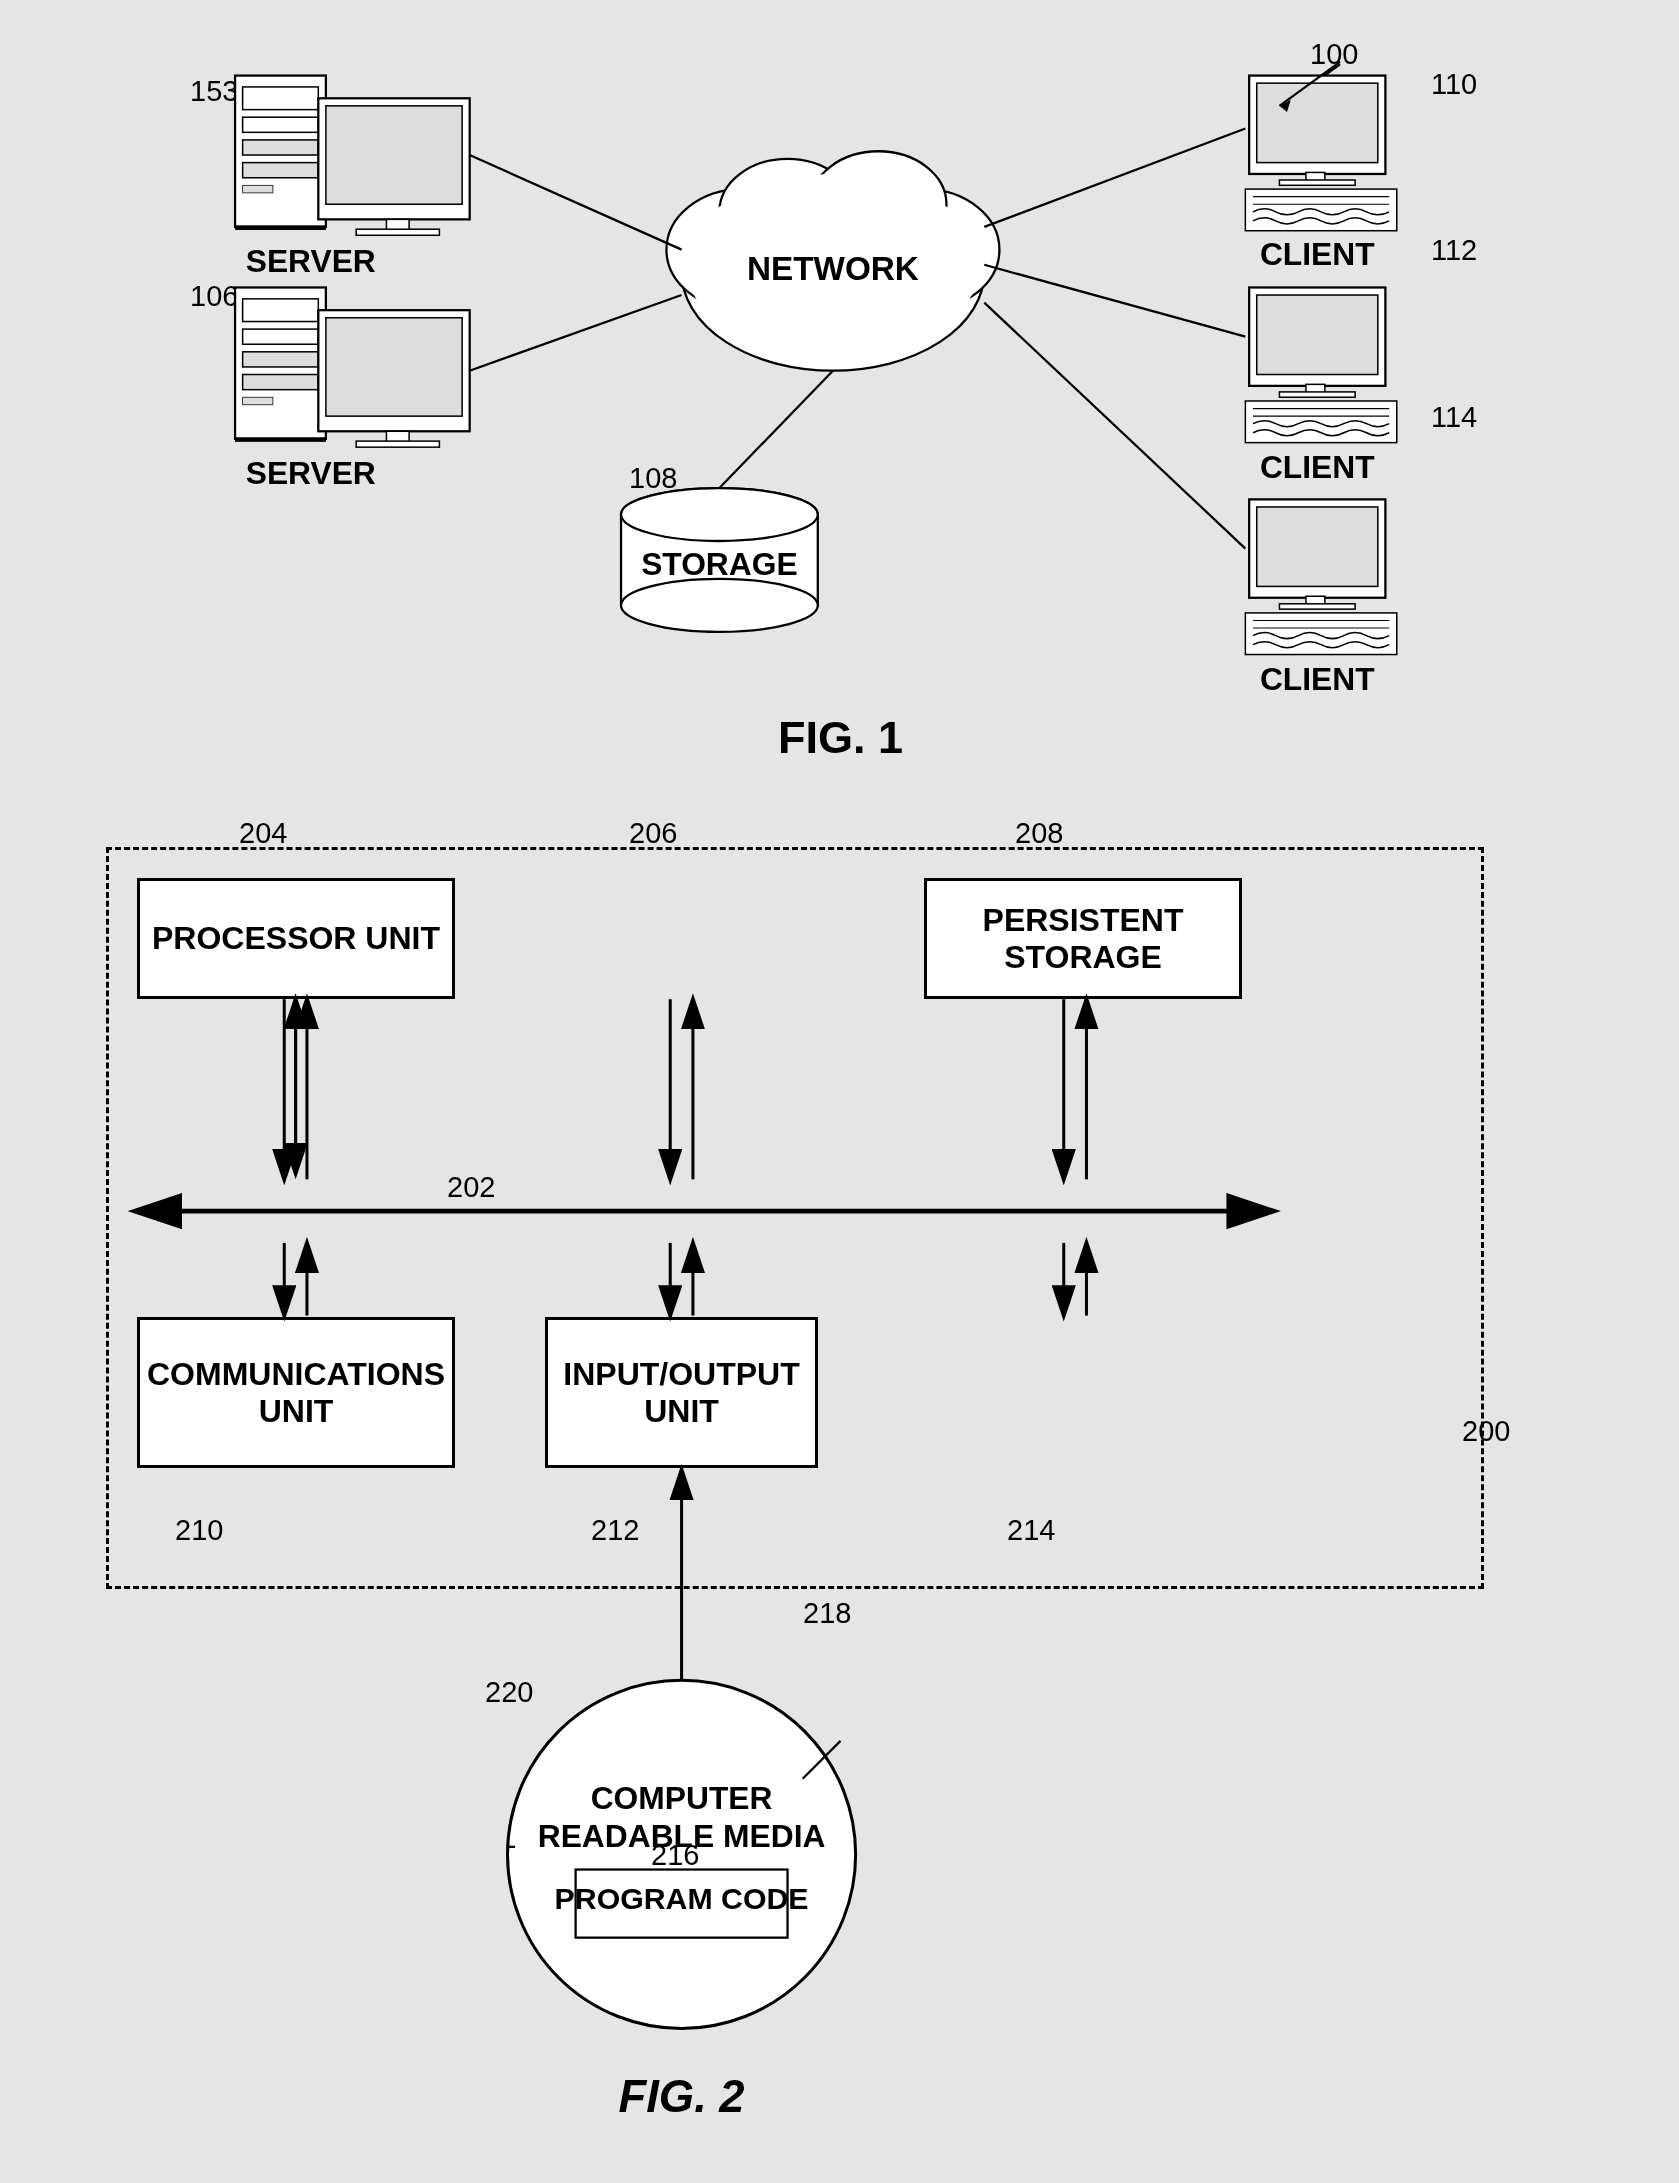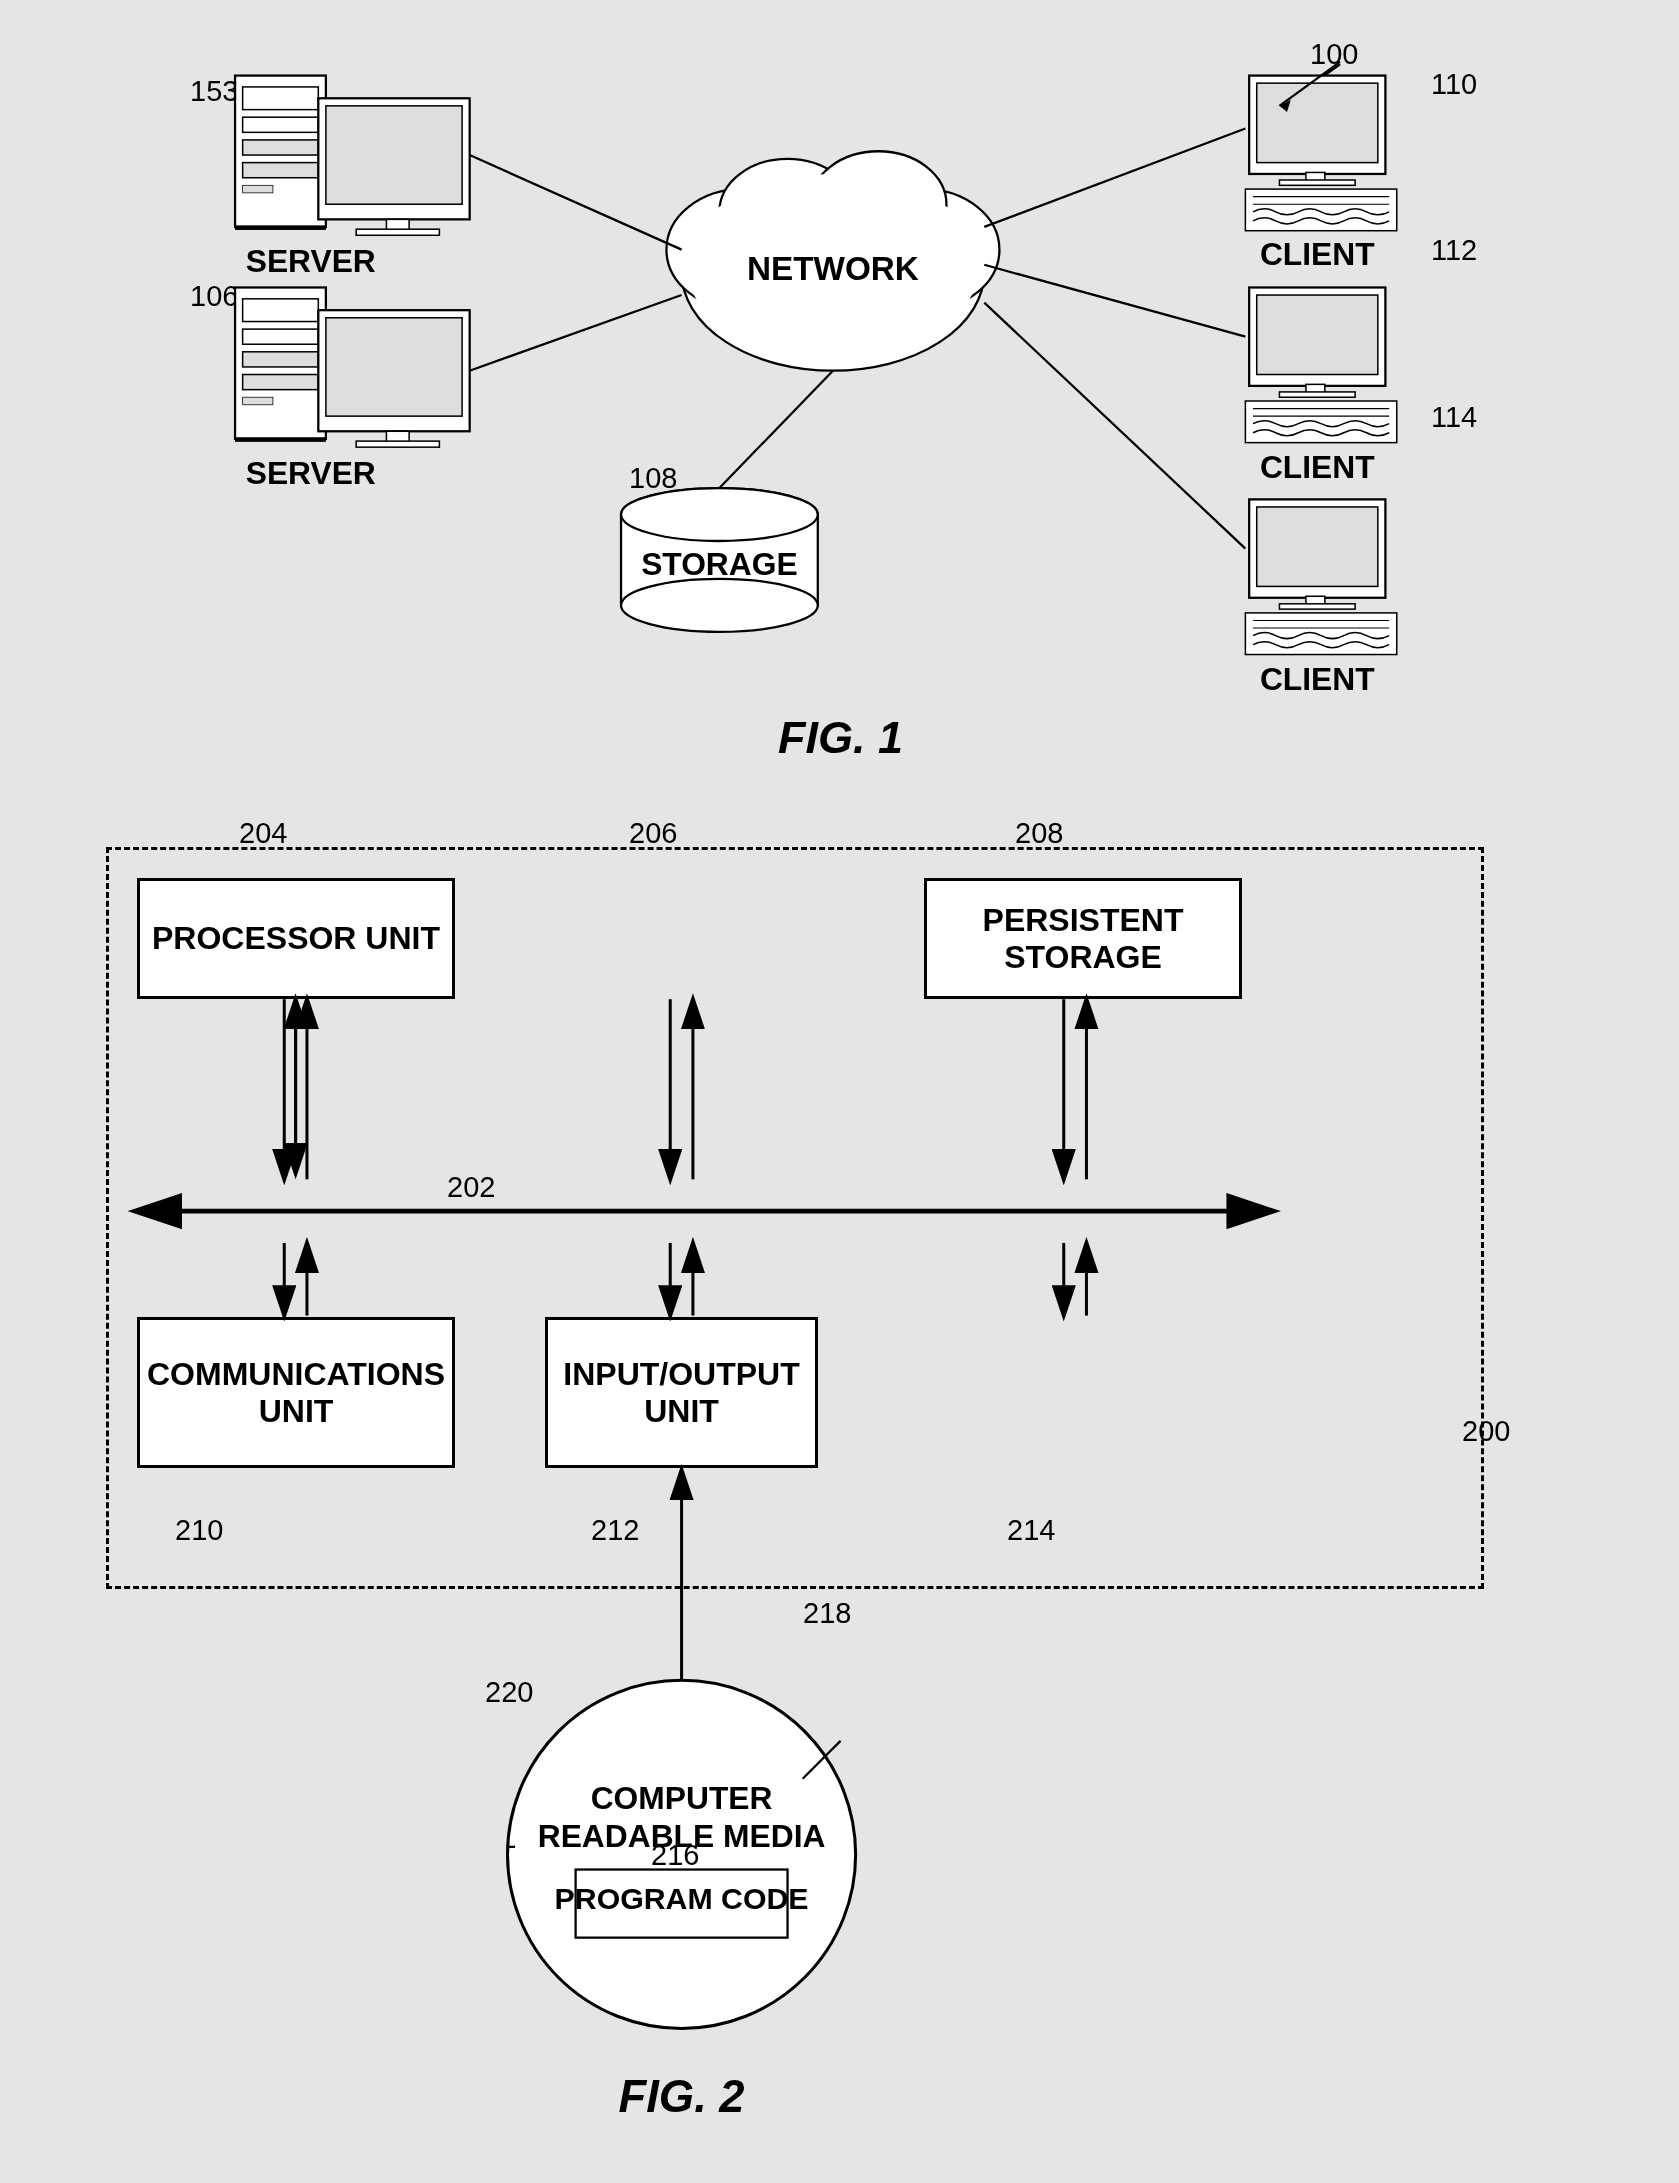--- a/index.html
+++ b/index.html
@@ -33,21 +33,20 @@
       position: absolute;
       top: 802px;
       left: 61px;
       width: 1559px;
       height: 1348px;
     }
 
     .fig-label {
       font-size: 45px;
       font-weight: bold;
-      font-style: italic;
       font-family: Arial, sans-serif;
       text-align: center;
     }
 
     .ref-num {
       font-family: Arial, sans-serif;
       font-size: 29px;
       font-weight: normal;
       position: absolute;
     }

